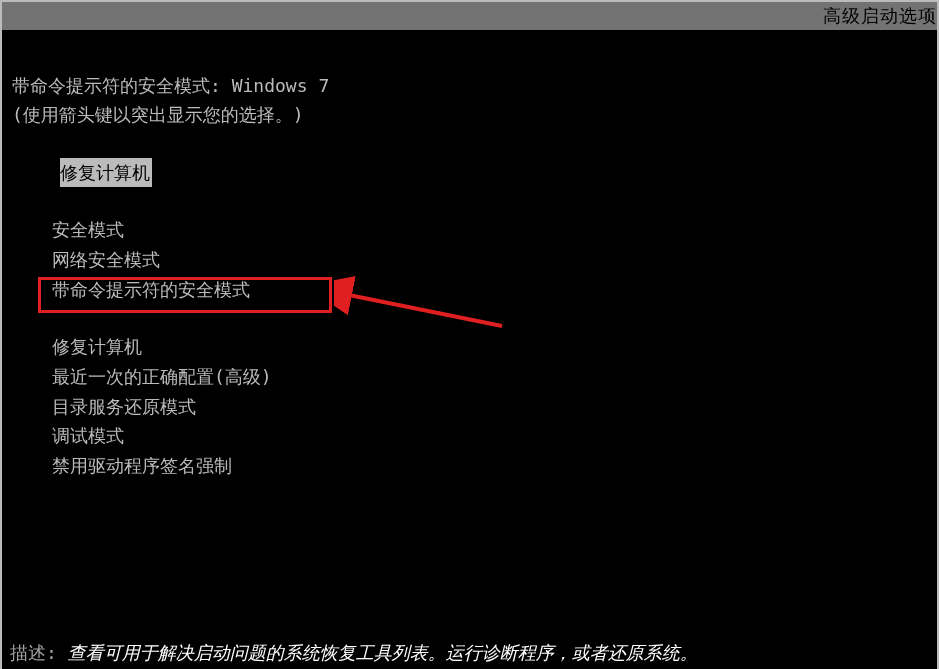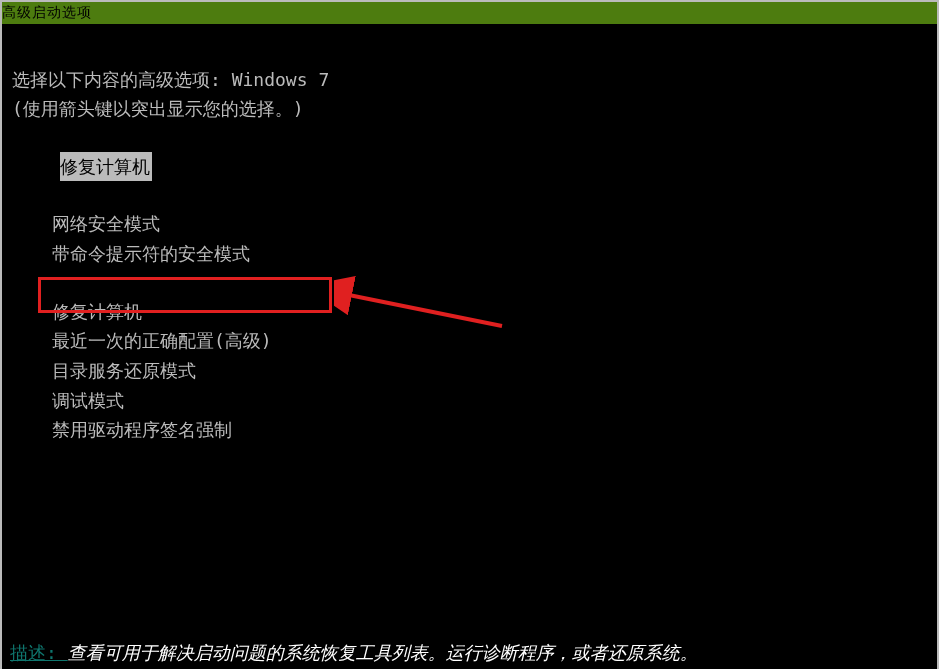--- a/index.html
+++ b/index.html
@@ -14,25 +14,25 @@
       color: #bbb;
       width: 939px;
       height: 669px;
       overflow: hidden;
       position: relative;
       border-top: 2px solid #bbb;
       border-left: 2px solid #bbb;
       border-right: 2px solid #bbb;
     }
     .title-bar {
-      background: #4d7c0f;
+      background: #737373;
       color: #000;
-      text-align: left;
+      text-align: right;
       padding: 2px 0;
-      font-size: 14px;
+      font-size: 18px;
       letter-spacing: 1px;
     }
     .content {
       padding: 0 10px;
     }
     .spacer-lg {
       height: 42px;
     }
     .spacer-md {
       height: 28px;
@@ -83,52 +83,54 @@
       pointer-events: none;
     }
     .description {
       position: absolute;
       bottom: 4px;
       left: 8px;
       right: 8px;
       font-size: 18px;
     }
     .desc-label {
-      color: #0f766e;
-      text-decoration: underline;
+      color: #a3a3a3;
     }
     .desc-text {
       color: #fff;
       font-style: italic;
     }
   </style>
 </head>
 <body>
 
 <div class="title-bar">
   <span>高级启动选项</span>
 </div>
 
 <div class="content">
   <div class="spacer-lg"></div>
 
   <div class="intro-line">
-    <span>选择以下内容的高级选项: </span><span>Windows 7</span>
+    <span>带命令提示符的安全模式: </span><span>Windows 7</span>
   </div>
   <div class="intro-line">(使用箭头键以突出显示您的选择。)</div>
 
   <div class="spacer-md"></div>
 
   <div class="menu">
     <div class="menu-item">
       <span class="selected-wrap"><span class="selected-prefix">    </span><span class="selected">修复计算机</span></span>
     </div>
 
     <div class="spacer-md"></div>
 
+    <div class="menu-item">
+      <span>安全模式</span>
+    </div>
     <div class="menu-item">
       <span>网络安全模式</span>
     </div>
     <div class="menu-item">
       <span>带命令提示符的安全模式</span>
     </div>
 
     <div class="spacer-md"></div>
 
     <div class="menu-item">

